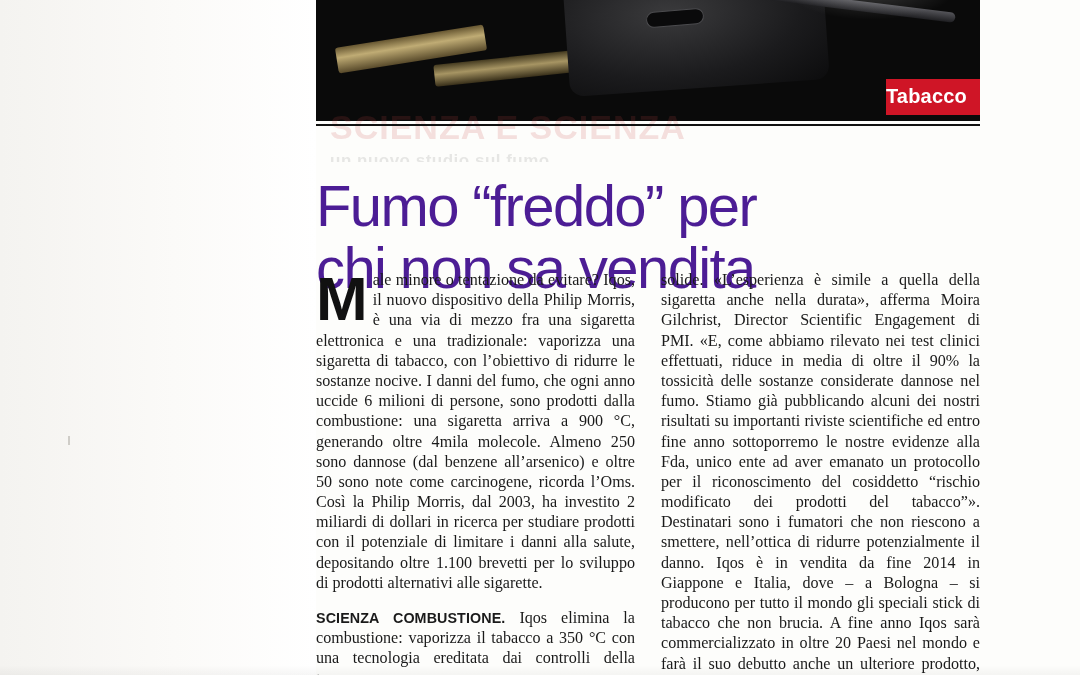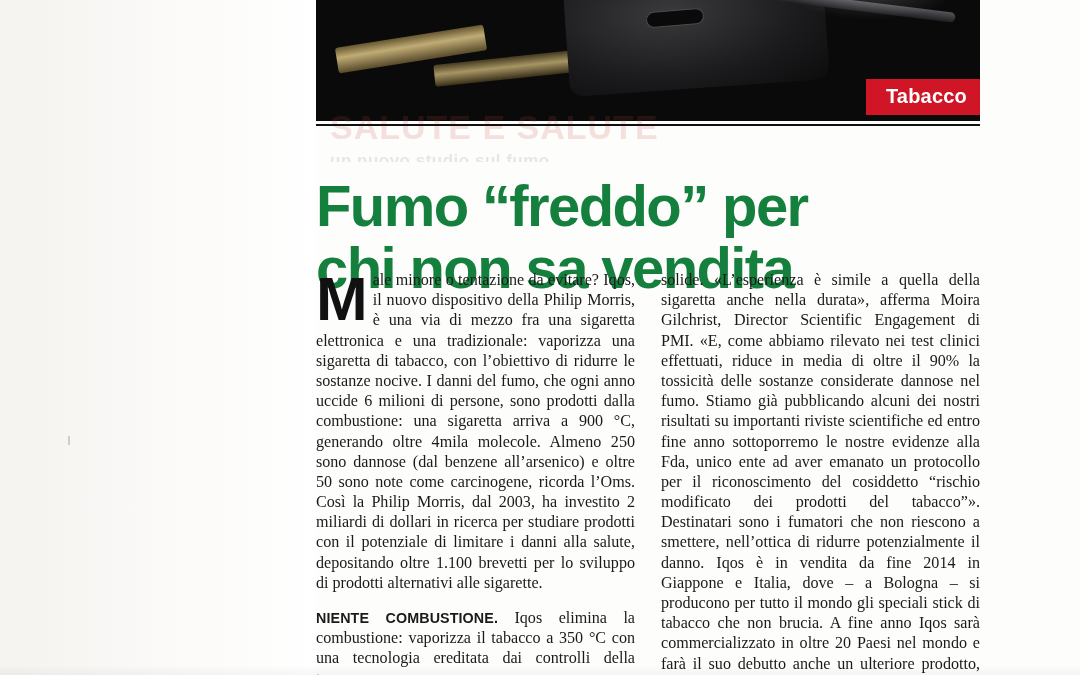--- a/index.html
+++ b/index.html
@@ -93,21 +93,21 @@
   
   #tag {
     position: absolute;
     right: 100px; top: 79px;
     background: #cf1526;
     color: #ffffff;
     font-family: "Liberation Sans", sans-serif;
     font-weight: bold;
     font-size: 20px;
     letter-spacing: .2px;
-    padding: 7px 13px 9px 20px;
+    padding: 7px 13px 9px 0;
     line-height: 1;
   }
 
   
   #rule-top {
     position: absolute;
     left: 316px; top: 124px;
     width: 664px; height: 2px;
     background: #111;
   }
@@ -131,25 +131,25 @@
     display: block;
     margin-top: 4px;
   }
 
   
   #headline {
     position: absolute;
     left: 316px; top: 136px;
     width: 680px;
     font-family: "Liberation Sans", sans-serif;
-    font-weight: bold;
+    font-weight: normal;
     font-size: 58px;
     line-height: 1.07;
     letter-spacing: -1.6px;
-    color: #15803d;
+    color: #4c1d95;
   }
   #headline .hl-line { display: block; white-space: nowrap; }
 
   
   #cols {
     position: absolute;
     left: 316px; top: 270px;
     width: 664px; height: 420px;
     display: flex;
     gap: 26px;
@@ -199,39 +199,39 @@
     <div id="ph-stick-b"></div>
     <div id="ph-device"></div>
     <div id="ph-device-slot"></div>
     <div id="ph-cable"></div>
     <div id="ph-highlight"></div>
   </div>
 
   <div id="tag">Tabacco</div>
 
   <div id="ghost">
-    <span>SALUTE E SALUTE</span>
+    <span>SCIENZA E SCIENZA</span>
     <span class="g2">un nuovo studio sul fumo</span>
   </div>
 
   <div id="rule-top"></div>
 
   <h1 id="headline">
     <span class="hl-line">Fumo “freddo” per</span>
     <span class="hl-line">chi non sa vendita</span>
   </h1>
 
   <div id="cols">
 
     <div class="col col-left">
       <p class="dropcap-para">
         <span class="dropcap">M</span><span>ale minore o tentazione da evitare? Iqos, il nuovo dispositivo della Philip Morris, è una via di mezzo fra una sigaretta elettronica e una tradizionale: vaporizza una sigaretta di tabacco, con l’obiettivo di ridurre le sostanze nocive. I danni del fumo, che ogni anno uccide 6 milioni di persone, sono prodotti dalla combustione: una sigaretta arriva a 900 °C, generando oltre 4mila molecole. Almeno 250 sono dannose (dal benzene all’arsenico) e oltre 50 sono note come carcinogene, ricorda l’Oms. Così la Philip Morris, dal 2003, ha investito 2 miliardi di dollari in ricerca per studiare prodotti con il potenziale di limitare i danni alla salute, depositando oltre 1.100 brevetti per lo sviluppo di prodotti alternativi alle sigarette.</span>
       </p>
       <div class="para-gap"></div>
-      <p><span class="subhead">NIENTE COMBUSTIONE.</span><span> Iqos elimina la combustione: vaporizza il tabacco a 350 °C con una tecnologia ereditata dai controlli della tempe-</span></p>
+      <p><span class="subhead">SCIENZA COMBUSTIONE.</span><span> Iqos elimina la combustione: vaporizza il tabacco a 350 °C con una tecnologia ereditata dai controlli della tempe-</span></p>
     </div>
 
     <div class="col col-right">
       <p class="first">solide. «L’esperienza è simile a quella della sigaretta anche nella durata», afferma Moira Gilchrist, Director Scientific Engagement di PMI. «E, come abbiamo rilevato nei test clinici effettuati, riduce in media di oltre il 90% la tossicità delle sostanze considerate dannose nel fumo. Stiamo già pubblicando alcuni dei nostri risultati su importanti riviste scientifiche ed entro fine anno sottoporremo le nostre evidenze alla Fda, unico ente ad aver emanato un protocollo per il riconoscimento del cosiddetto “rischio modificato dei prodotti del tabacco”». Destinatari sono i fumatori che non riescono a smettere, nell’ottica di ridurre potenzialmente il danno. Iqos è in vendita da fine 2014 in Giappone e Italia, dove – a Bologna – si producono per tutto il mondo gli speciali stick di tabacco che non brucia. A fine anno Iqos sarà commercializzato in oltre 20 Paesi nel mondo e farà il suo debutto anche un ulteriore prodotto, basato anch’esso</p>
     </div>
 
   </div>
 
   <div id="scan-shade-bottom"></div>
 </div>

